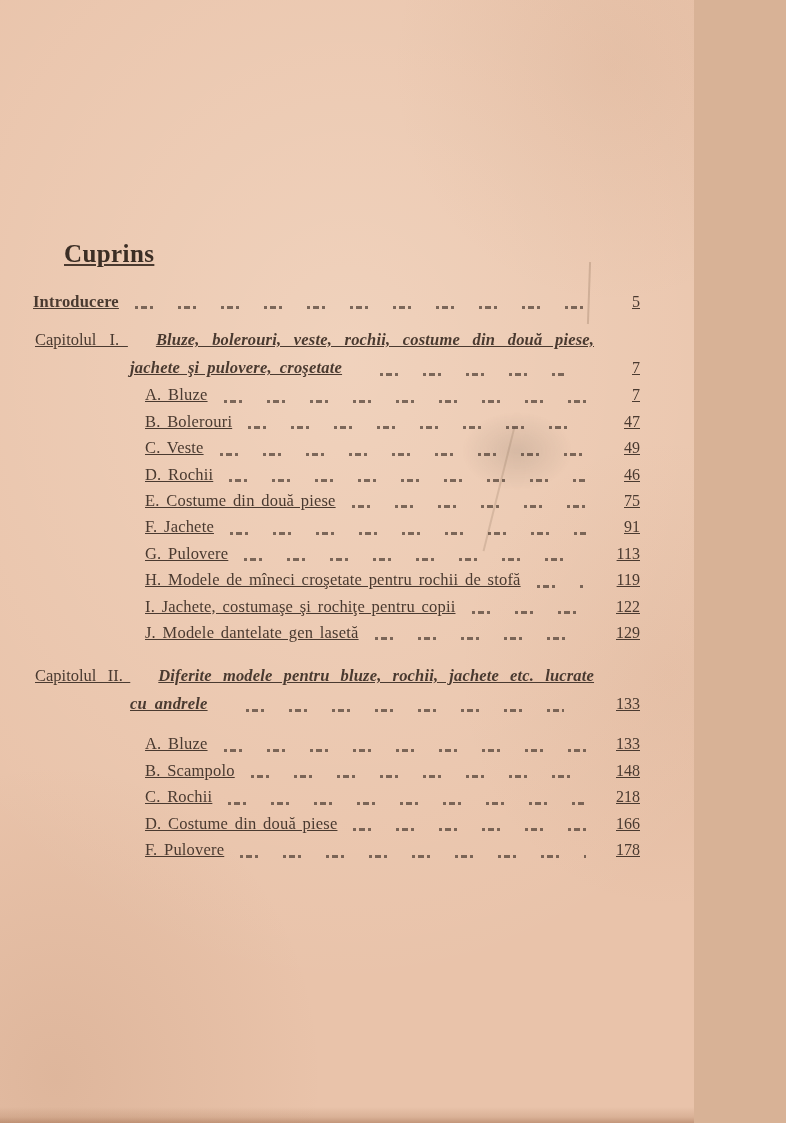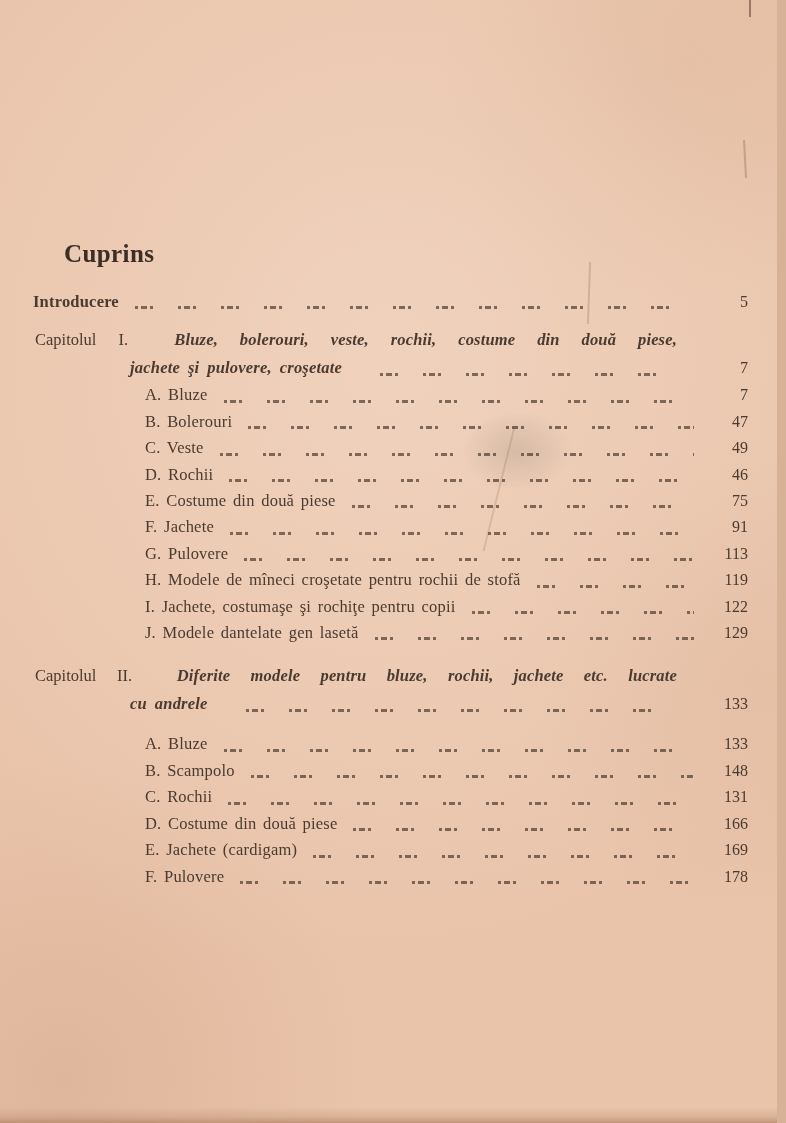--- a/index.html
+++ b/index.html
@@ -9,30 +9,31 @@
   }
   *{margin:0;padding:0;box-sizing:border-box;}
   html,body{width:786px;height:1123px;}
   body{
     font-family:"Liberation Serif","DejaVu Serif",serif;
     color:var(--ink);
     background:#d8b296;
   }
   .page{
     position:relative;
-    width:777px;height:1123px;
+    width:694px;height:1123px;
     overflow:hidden;
     padding-top:240px;
     background:
       radial-gradient(120% 90% at 50% 32%, rgba(255,242,228,.32) 0%, rgba(255,242,228,0) 62%),
       radial-gradient(45% 30% at 88% 6%, rgba(165,110,72,.10), transparent 70%),
       radial-gradient(55% 40% at 8% 96%, rgba(150,95,60,.13), transparent 70%),
       radial-gradient(40% 28% at 96% 60%, rgba(160,105,70,.08), transparent 75%),
       linear-gradient(to top, rgba(138,84,50,.40) 0px, rgba(138,84,50,.16) 6px, rgba(138,84,50,0) 16px),
       var(--paper);
+    text-decoration: underline;
   }
   
   .stain{position:absolute;pointer-events:none;}
   .stain-smudge{left:462px;top:412px;width:110px;height:78px;border-radius:50%;
     background:radial-gradient(closest-side, rgba(95,85,72,.16), rgba(95,85,72,0));
     filter:blur(1px);}
   .stain-crease{left:498px;top:425px;width:2px;height:128px;
     background:rgba(120,95,72,.20);transform:rotate(14deg);filter:blur(.6px);}
   .stain-scratch{left:588px;top:262px;width:1.5px;height:62px;
     background:rgba(120,90,68,.25);transform:rotate(2deg);filter:blur(.4px);}
@@ -44,21 +45,21 @@
     margin-left:64px;
     font-size:25px;font-weight:700;
     letter-spacing:.4px;
     color:#3b2e25;
     line-height:28px;
   }
   .toc{font-size:16.5px;}
   .toc-row{
     display:flex;align-items:flex-start;
     line-height:26.4px;
-    padding-right:29px;
+    padding-right:54px;
   }
   .toc-row .label{
     white-space:nowrap;
     word-spacing:.14em;
     letter-spacing:.012em;
   }
   .intro-row{margin-top:21px;padding-left:33px;}
   .intro-row .label{font-weight:700;}
   .pagenum{
     flex:0 0 auto;width:46px;text-align:right;
@@ -191,31 +192,26 @@
               <span class="pagenum">133</span>
             </div>
             <div class="toc-row">
               <span class="label">B. Scampolo</span>
               <span class="leader"></span>
               <span class="pagenum">148</span>
             </div>
             <div class="toc-row">
               <span class="label">C. Rochii</span>
               <span class="leader"></span>
-              <span class="pagenum">131</span>
+              <span class="pagenum">218</span>
             </div>
             <div class="toc-row">
               <span class="label">D. Costume din două piese</span>
               <span class="leader"></span>
               <span class="pagenum">166</span>
-            </div>
-            <div class="toc-row">
-              <span class="label">E. Jachete (cardigam)</span>
-              <span class="leader"></span>
-              <span class="pagenum">169</span>
             </div>
             <div class="toc-row">
               <span class="label">F. Pulovere</span>
               <span class="leader"></span>
               <span class="pagenum">178</span>
             </div>
           </div>
         </div>
       </div>
   </div>

